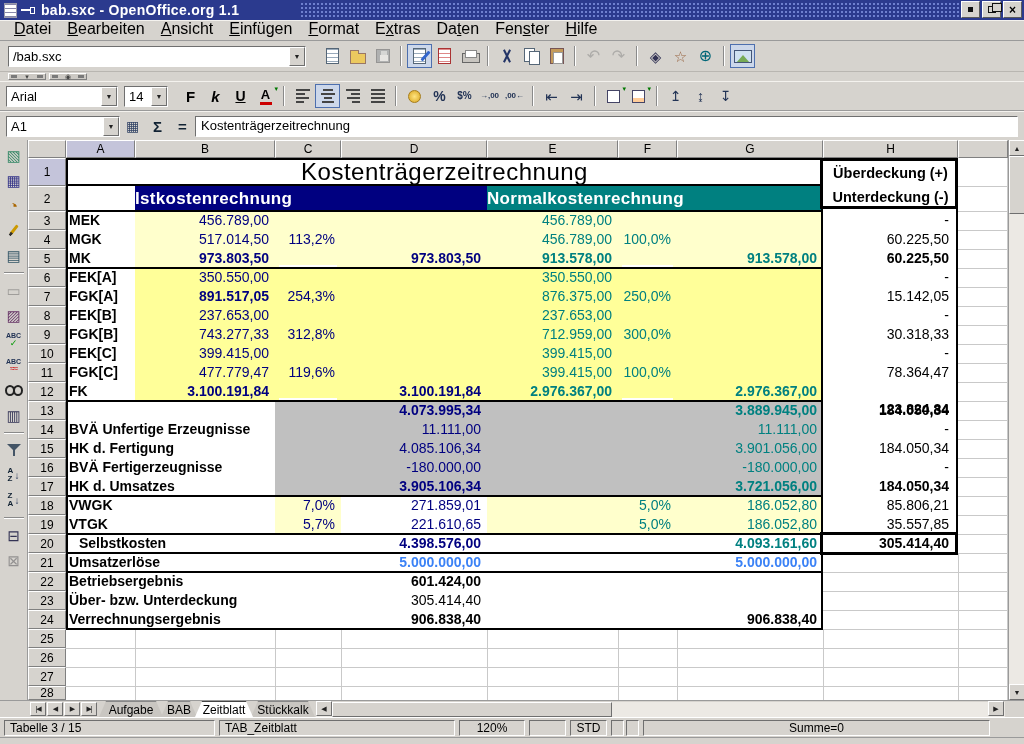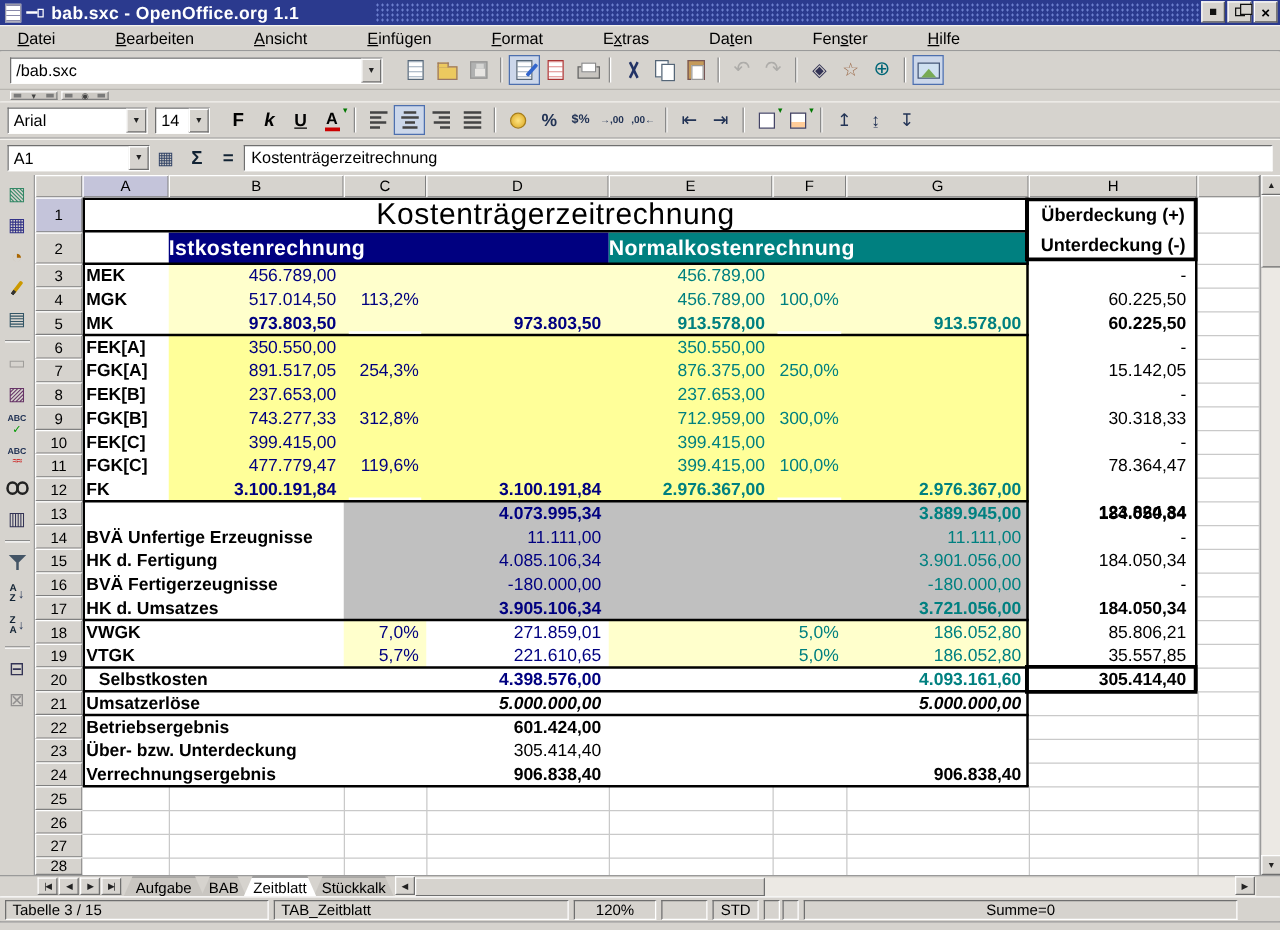--- a/index.html
+++ b/index.html
@@ -17,21 +17,21 @@
   .pin i{width:5px;height:7px;border:1px solid #fff;display:block;}
   .title{color:#fff;font-size:14px;font-weight:bold;z-index:2;letter-spacing:.3px;}
   .winbtns{position:absolute;right:2px;top:1px;display:flex;gap:2px;z-index:3;}
   .wbtn{width:19px;height:17px;background:#d6d3ce;border:1px solid;border-color:#fff #5a5a5a #5a5a5a #fff;
         display:flex;align-items:center;justify-content:center;font-size:12px;font-weight:bold;color:#000;}
   .mindot{width:5px;height:5px;background:#111;}
   .maxsq{position:relative;width:8px;height:7px;border:1px solid #111;background:#d6d3ce;}
   .maxsq::after{content:"";position:absolute;left:3px;top:-4px;width:8px;height:7px;border:1px solid #111;background:#d6d3ce;}
   
   .menubar{position:absolute;left:0;top:20px;width:1024px;height:21px;background:#d6d3ce;
-      border-top:1px solid #f4f2ee;border-bottom:1px solid #9a9a9a;display:flex;align-items:flex-start;padding-left:6px;font-size:13px;gap:32px;}
+      border-top:1px solid #f4f2ee;border-bottom:1px solid #9a9a9a;display:flex;align-items:flex-end;padding-left:6px;font-size:16px;}
   .menu-item{padding:2px 8px;color:#000;}
   .menu-item u{text-decoration:underline;}
   
   .funcbar{position:absolute;left:0;top:41px;width:1024px;height:31px;background:#d6d3ce;
       border-bottom:1px solid #b9b6b1;display:flex;align-items:center;padding-left:8px;}
   .stubrow{position:absolute;left:0;top:72px;width:1024px;height:9px;background:#d6d3ce;display:flex;gap:3px;padding-left:8px;align-items:center;}
   .stub{height:7px;width:38px;background:#ccc9c4;border:1px solid;border-color:#fff #808080 #808080 #fff;
       display:flex;align-items:center;justify-content:space-between;font-size:6px;color:#444;padding:0 2px;}
   .grip{width:6px;height:3px;background-image:radial-gradient(#7a7a7a 1px, transparent 1px);background-size:2px 2px;}
   .objbar{position:absolute;left:0;top:81px;width:1024px;height:30px;background:#d6d3ce;
@@ -108,21 +108,21 @@
   .corner{position:absolute;left:0;top:0;width:38px;height:18px;background:#d6d3ce;border:1px solid;border-color:#fff #808080 #808080 #fff;}
   .hdrcell{position:absolute;background:#d6d3ce;border:1px solid;border-color:#fff #808080 #808080 #fff;
       font-size:12px;color:#000;display:flex;align-items:center;justify-content:center;}
   .hdrcell.sel{background:#c4c4da;}
   #canvas{position:absolute;left:38px;top:18px;width:942px;height:542px;background:#fff;overflow:hidden;}
   .gl{position:absolute;background:#c9c9c9;}
   .rg{position:absolute;}
   .cell{position:absolute;font-size:14px;white-space:nowrap;line-height:19px;text-align:right;padding-right:6px;}
   .cell.hcol{padding-right:9px;}
   .lbl{position:absolute;font-size:14px;font-weight:bold;color:#000;white-space:nowrap;line-height:19px;padding-left:3px;text-align:left;}
-  .nav{color:#000080;} .teal{color:#008080;} .blk{color:#000;} .red{color:#000000;font-style:italic;} .bld{font-weight:bold;}
+  .nav{color:#000080;} .teal{color:#008080;} .blk{color:#000;} .red{color:#3b82f6;} .bld{font-weight:bold;}
   .ov{position:absolute;pointer-events:none;}
   .mtitle{position:absolute;font-size:24px;color:#000;text-align:center;letter-spacing:.5px;}
   .mhdr2{position:absolute;color:#fff;font-size:17px;font-weight:bold;text-align:left;letter-spacing:.3px;}
   .hhdr{position:absolute;font-size:14.5px;font-weight:bold;color:#000;text-align:center;white-space:nowrap;}
   
   .vscroll{position:absolute;right:0;top:0;width:16px;height:560px;background:#ece9e4;border-left:1px solid #9a9a9a;}
   .sbtn{position:absolute;width:16px;height:16px;background:#d6d3ce;border:1px solid;border-color:#fff #6f6f6f #6f6f6f #fff;
       font-size:7px;display:flex;align-items:center;justify-content:center;color:#222;}
   .vthumb{position:absolute;left:0;top:16px;width:16px;height:58px;background:#d6d3ce;border:1px solid;border-color:#fff #6f6f6f #6f6f6f #fff;}
   
@@ -559,21 +559,21 @@
           <div class="cell nav bld" style="left: 69px; top: 91px; width: 140px; height: 19px; line-height: 19px;">973.803,50</div>
           <div class="cell nav bld" style="left: 275px; top: 91px; width: 146px; height: 19px; line-height: 19px;">973.803,50</div>
           <div class="cell teal bld" style="left: 421px; top: 91px; width: 131px; height: 19px; line-height: 19px;">913.578,00</div>
           <div class="cell teal bld" style="left: 611px; top: 91px; width: 146px; height: 19px; line-height: 19px;">913.578,00</div>
           <div class="cell blk bld hcol" style="left: 757px; top: 91px; width: 135px; height: 19px; line-height: 19px;">60.225,50</div>
           <div class="lbl" style="left: 0px; top: 110px; height: 19px;">FEK[A]</div>
           <div class="cell nav" style="left: 69px; top: 110px; width: 140px; height: 19px; line-height: 19px;">350.550,00</div>
           <div class="cell teal" style="left: 421px; top: 110px; width: 131px; height: 19px; line-height: 19px;">350.550,00</div>
           <div class="cell blk hcol" style="left: 757px; top: 110px; width: 135px; height: 19px; line-height: 19px;">-</div>
           <div class="lbl" style="left: 0px; top: 129px; height: 19px;">FGK[A]</div>
-          <div class="cell nav" style="left: 69px; top: 129px; width: 140px; height: 19px; line-height: 19px;">891.517,05</div>
+          <div class="cell nav" style="left: 69px; top: 129px; width: 140px; height: 19px; line-height: 19px; font-weight: bold;">891.517,05</div>
           <div class="cell nav" style="left: 209px; top: 129px; width: 66px; height: 19px; line-height: 19px;">254,3%</div>
           <div class="cell teal" style="left: 421px; top: 129px; width: 131px; height: 19px; line-height: 19px;">876.375,00</div>
           <div class="cell teal" style="left: 552px; top: 129px; width: 59px; height: 19px; line-height: 19px;">250,0%</div>
           <div class="cell blk hcol" style="left: 757px; top: 129px; width: 135px; height: 19px; line-height: 19px;">15.142,05</div>
           <div class="lbl" style="left: 0px; top: 148px; height: 19px;">FEK[B]</div>
           <div class="cell nav" style="left: 69px; top: 148px; width: 140px; height: 19px; line-height: 19px;">237.653,00</div>
           <div class="cell teal" style="left: 421px; top: 148px; width: 131px; height: 19px; line-height: 19px;">237.653,00</div>
           <div class="cell blk hcol" style="left: 757px; top: 148px; width: 135px; height: 19px; line-height: 19px;">-</div>
           <div class="lbl" style="left: 0px; top: 167px; height: 19px;">FGK[B]</div>
           <div class="cell nav" style="left: 69px; top: 167px; width: 140px; height: 19px; line-height: 19px;">743.277,33</div>

